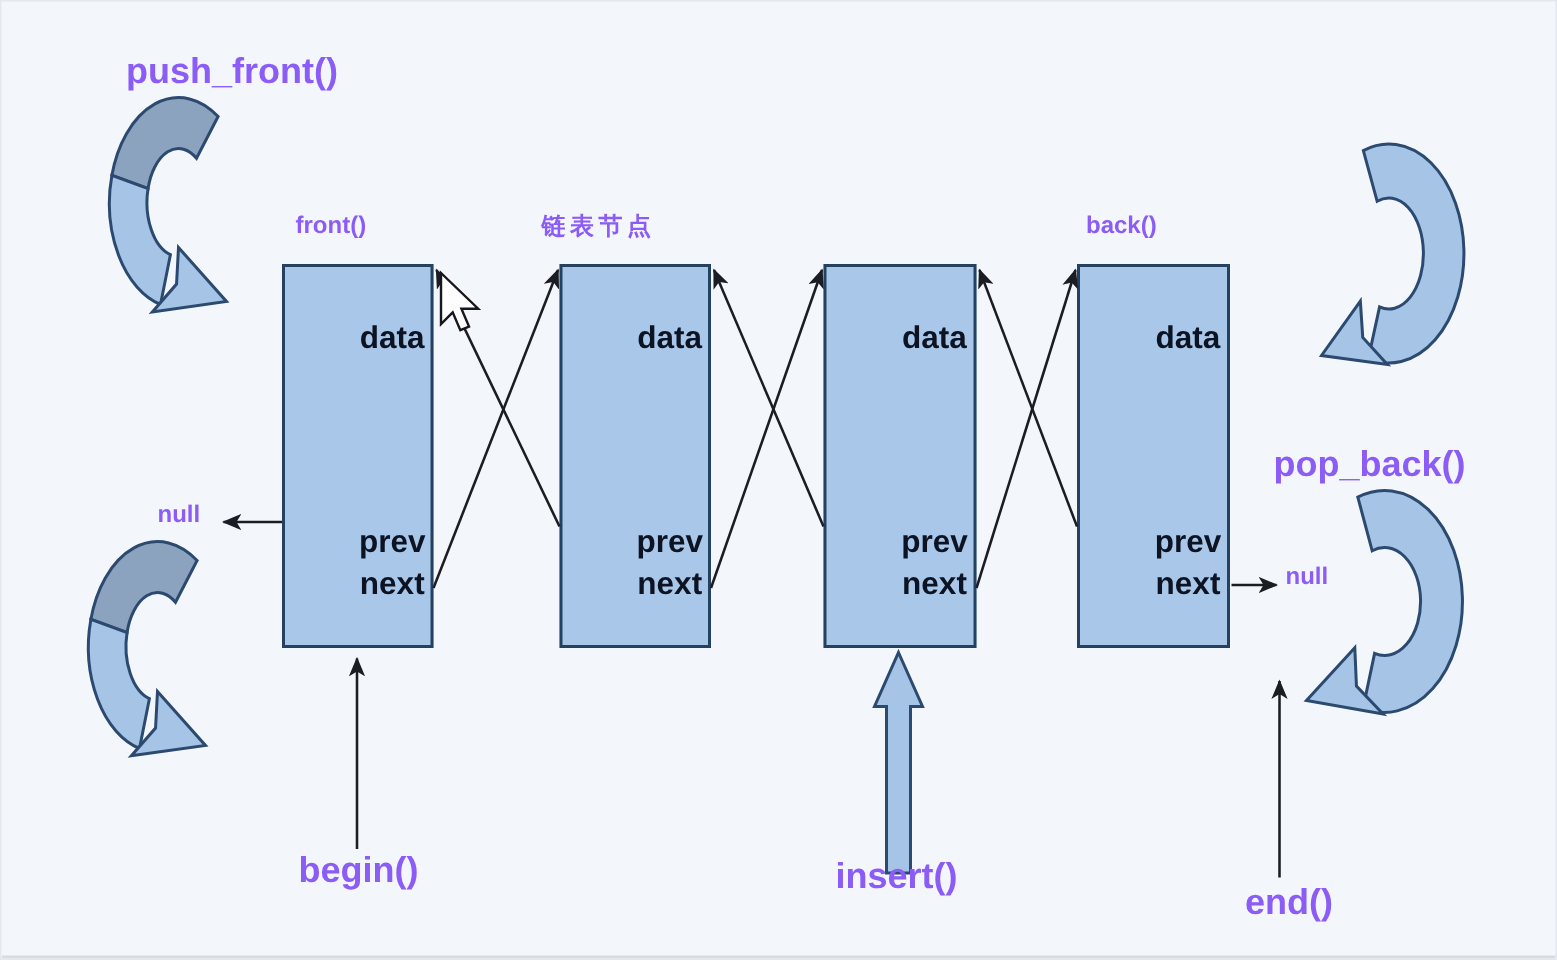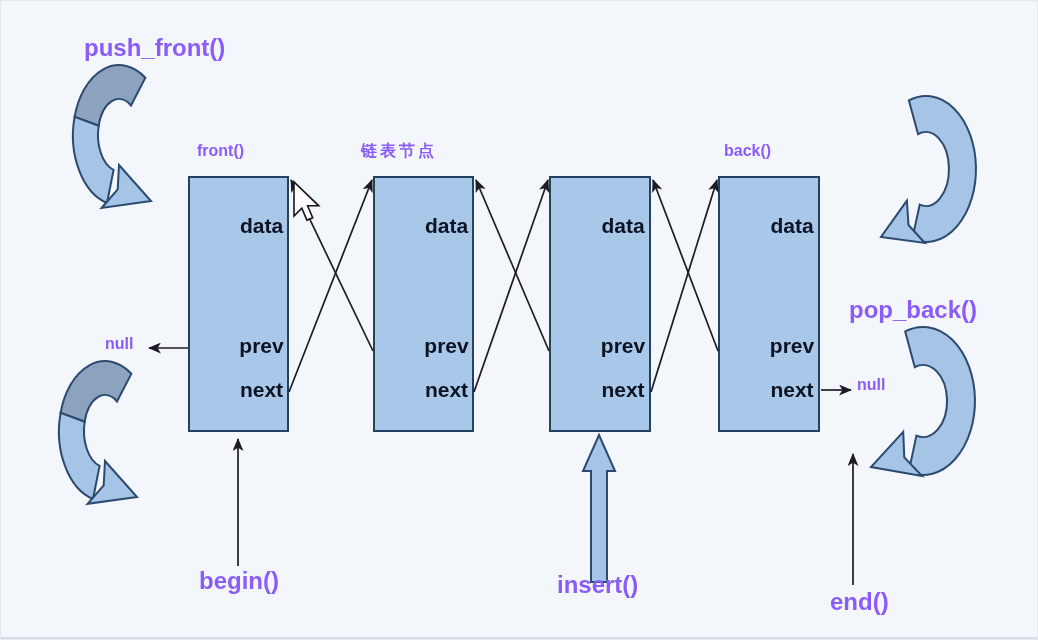--- a/index.html
+++ b/index.html
@@ -4,21 +4,21 @@
 <style>
   html,body{margin:0;padding:0;}
   body{font-family:"Liberation Sans",sans-serif;background:#ffffff;}
   .stage{position:relative;width:1038px;height:640px;background:#f3f7fc;overflow:hidden;
          border:1px solid #e3e8ef;box-sizing:border-box;box-shadow:inset 0 -2px 0 #d8dce2;}
   .overlay{position:absolute;left:0;top:0;pointer-events:none;}
   .node{position:absolute;top:175px;width:101px;height:256px;background:#a9c7e9;
         border:2px solid #24425f;box-sizing:border-box;}
   .nlabel{position:absolute;left:0;width:100%;text-align:center;font-size:21px;
           font-weight:700;color:#0c1322;margin-left:23px;}
-  .cell-data{top:36px;} .cell-prev{top:156px;} .cell-next{top:200px;}
+  .cell-data{top:36px;} .cell-prev{top:172px;} .cell-next{top:200px;}
   .lbl{position:absolute;font-size:24px;font-weight:600;color:#8b5cf6;white-space:nowrap;}
   .lbl-small{font-size:16px;}
   .cjk{letter-spacing:3px;font-weight:700;}
   .ribbon-light{fill:#a6c4e6;stroke:#2c4a70;stroke-width:2;}
   .ribbon-dark{fill:#8ca3bf;stroke:#2c4a70;stroke-width:2;}
   .thin{stroke:#1c1c24;stroke-width:1.7;fill:none;}
   .cursor{fill:#fdfdfd;stroke:#16161c;stroke-width:1.6;}
 </style>
 </head>
 <body>

